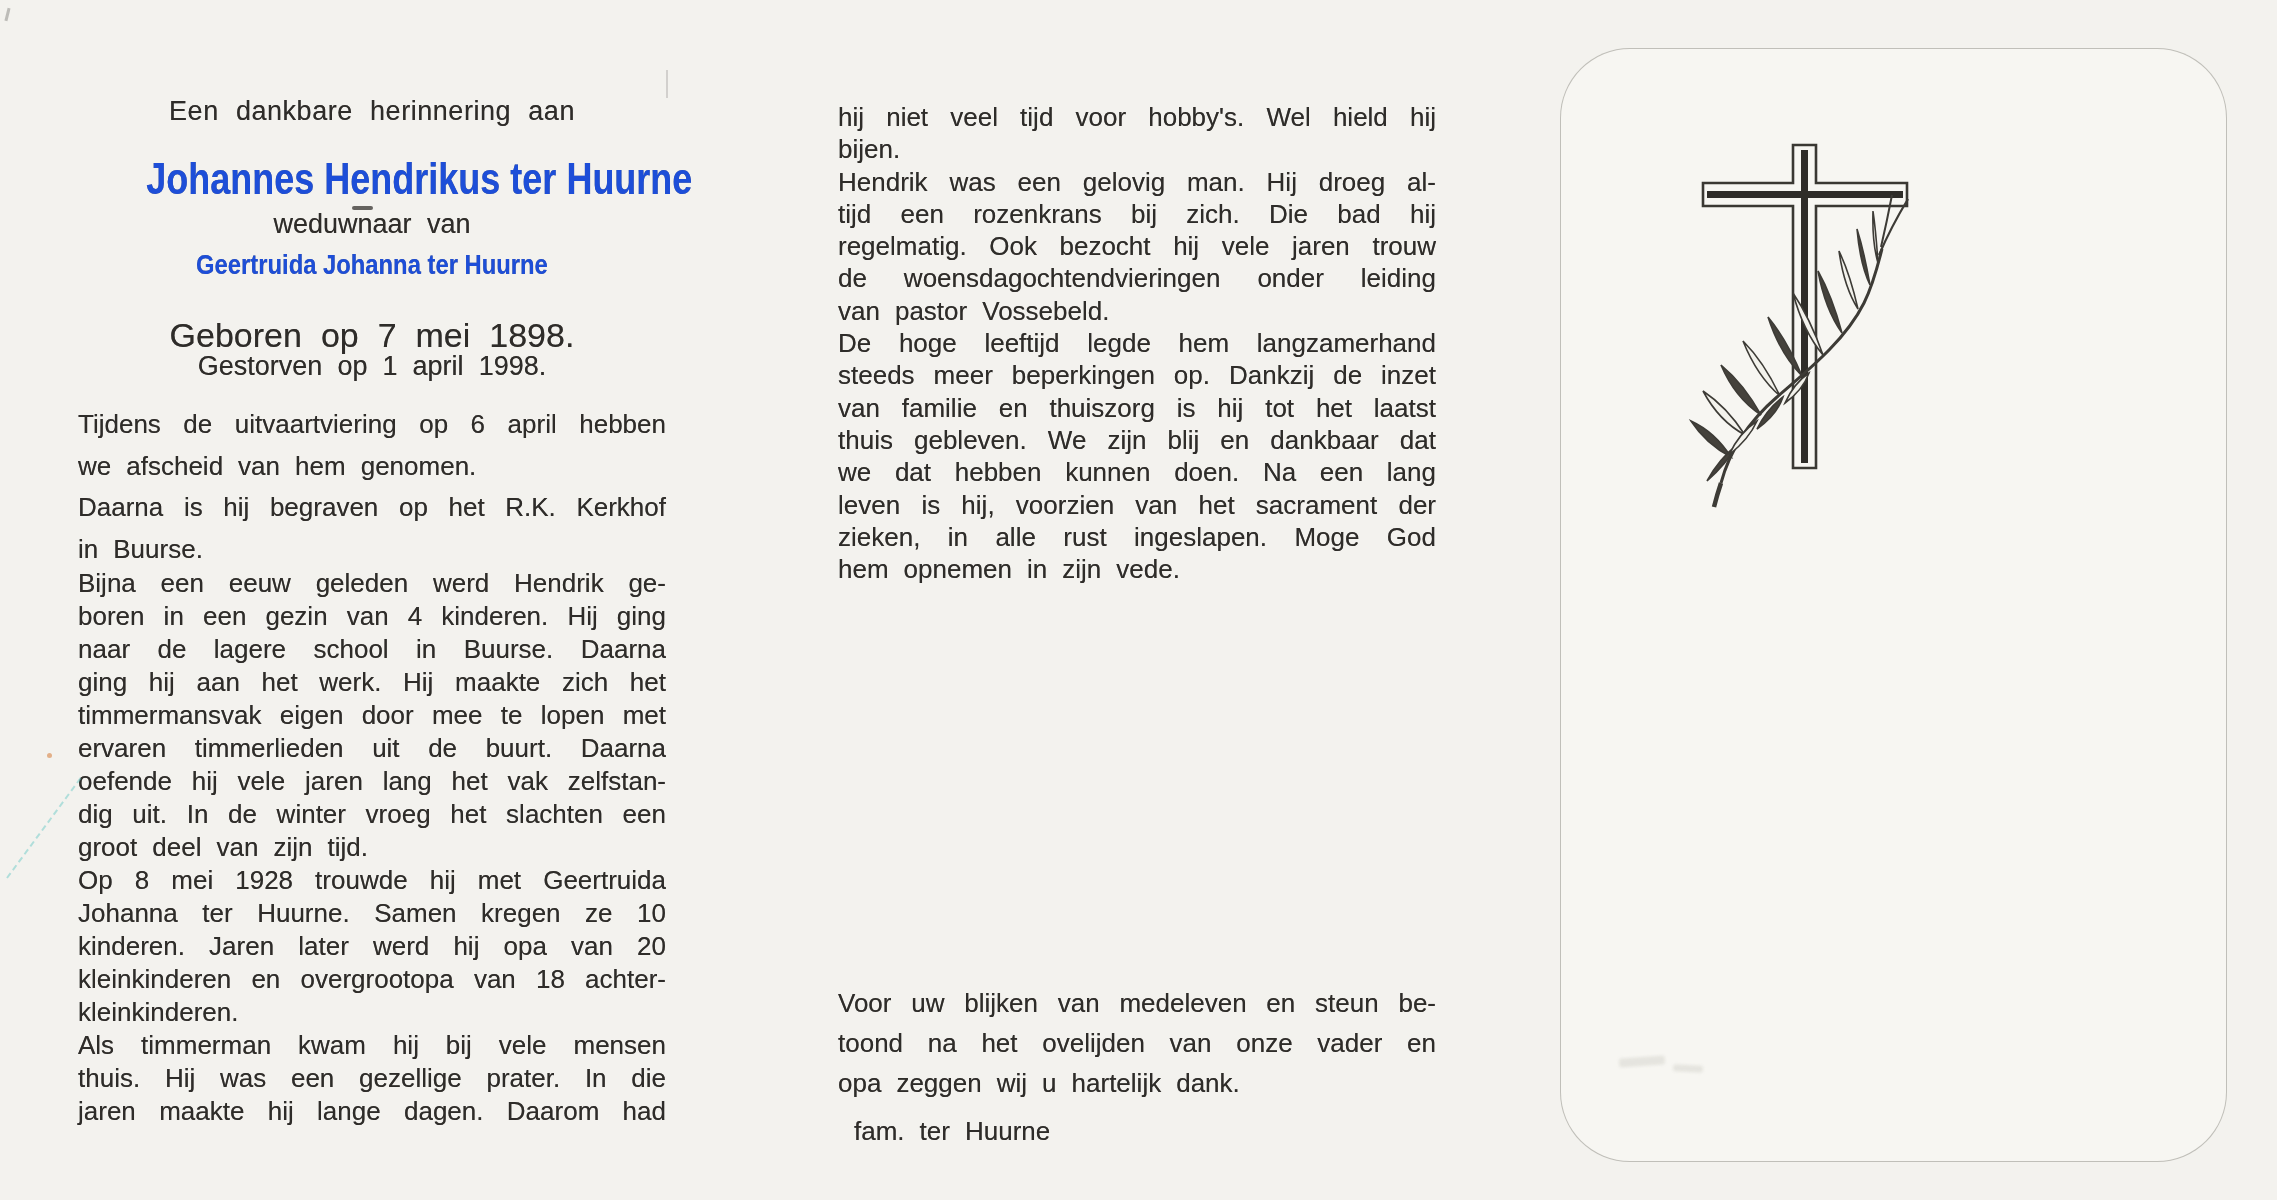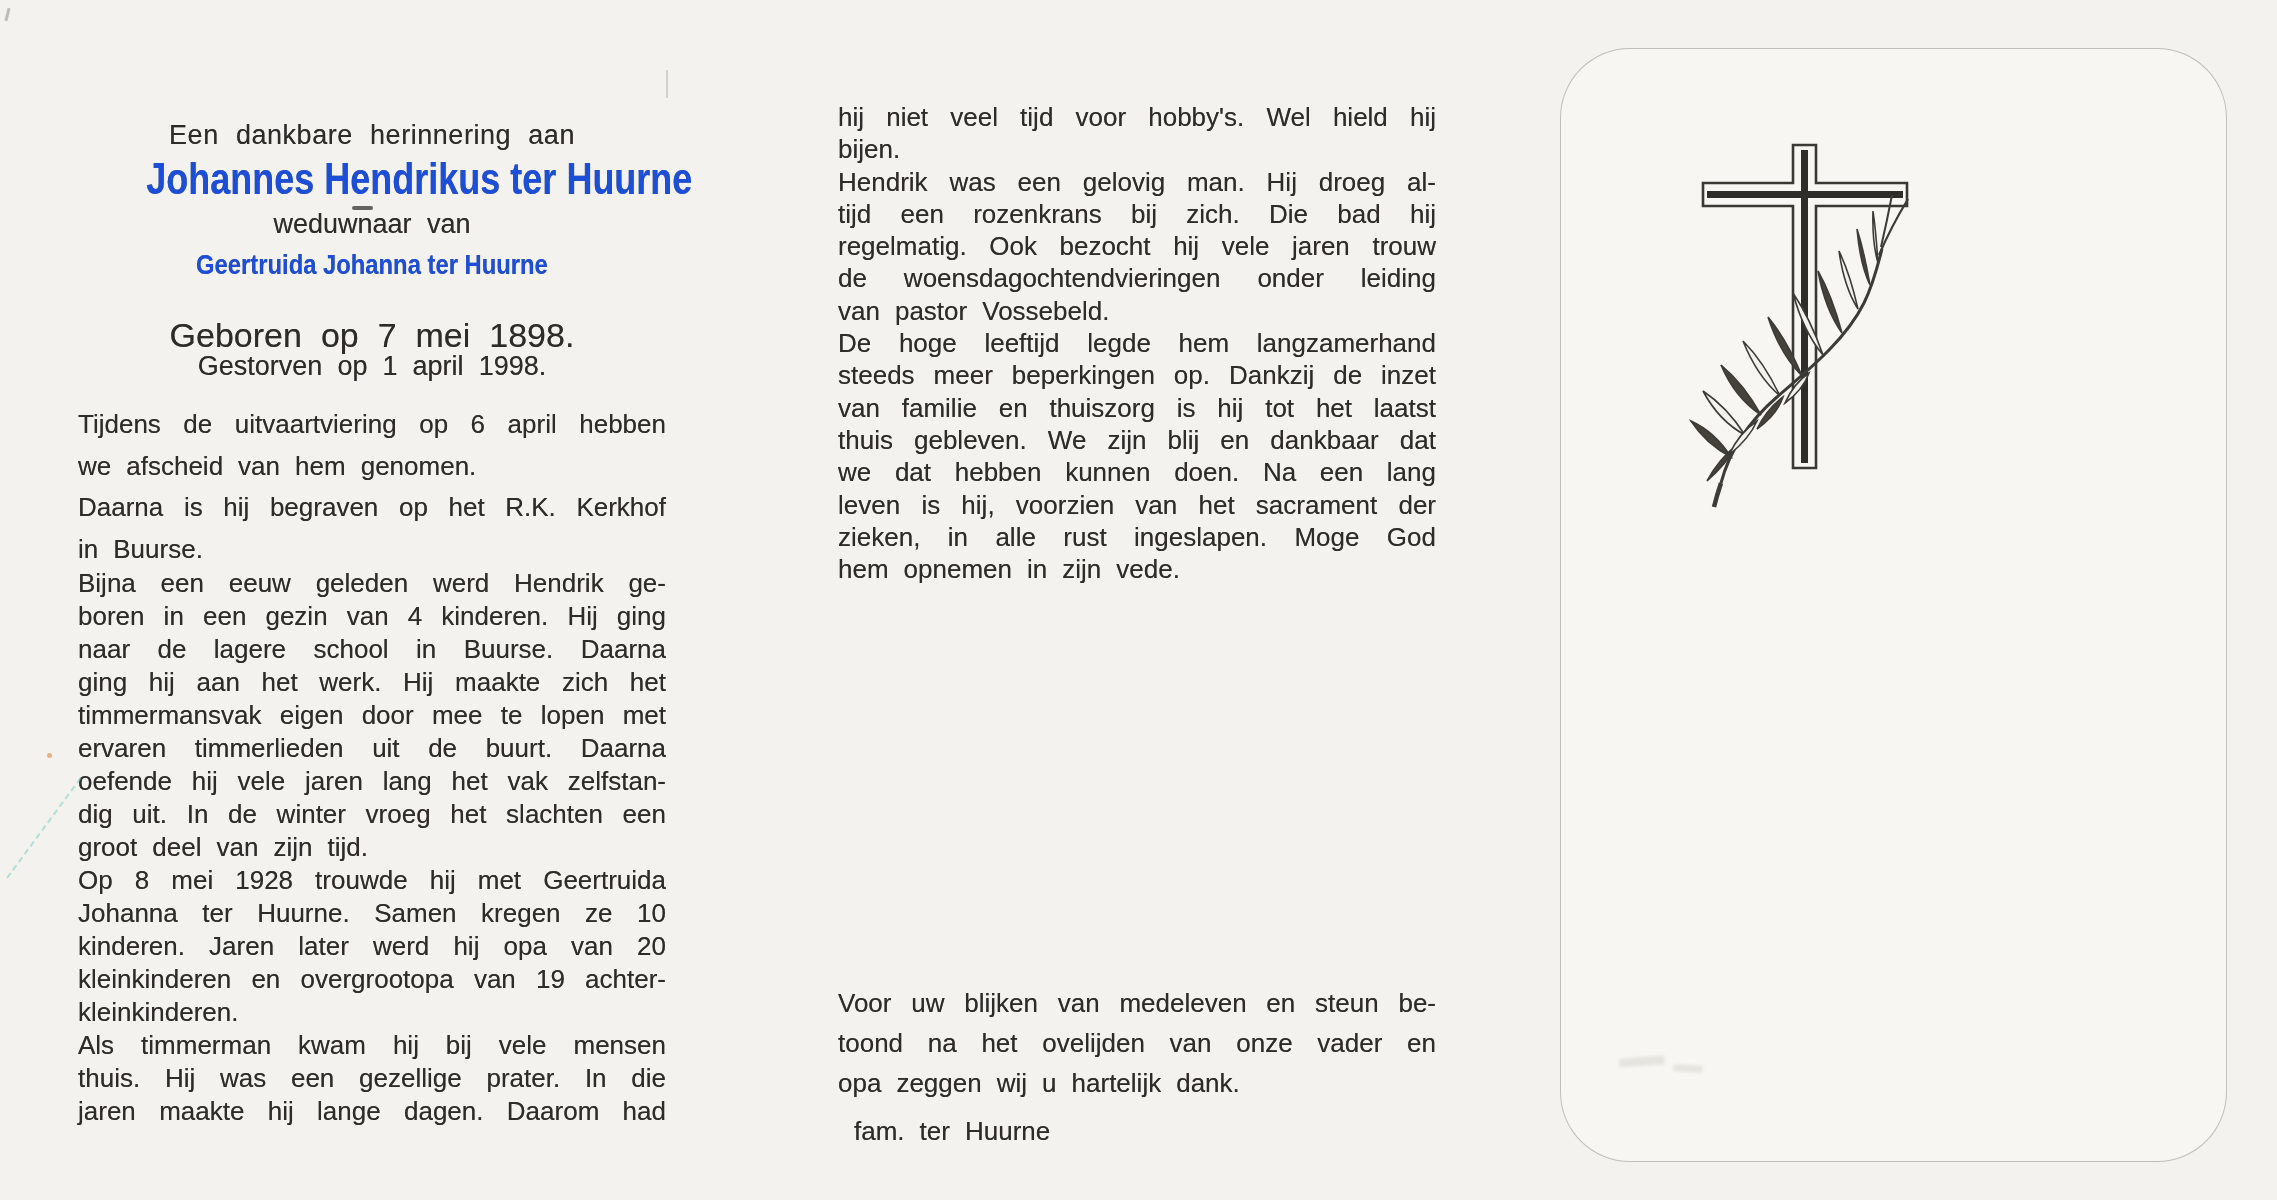--- a/index.html
+++ b/index.html
@@ -7,21 +7,21 @@
     width:2277px;height:1200px;position:relative;overflow:hidden;
     background:#f3f2ee;
     font-family:"Liberation Sans","DejaVu Sans",sans-serif;
     color:#2e2c29;
   }
   
   .col{position:absolute;}
   #col-left{left:78px;top:0;width:588px;}
   #col-mid{left:838px;top:0;width:598px;}
   .hline{position:absolute;left:0;width:100%;text-align:center;white-space:nowrap;line-height:1.2;}
-  .intro   {top:95px; font-size:27px;word-spacing:.34em;letter-spacing:.02em;margin-top:24px;}
+  .intro   {top:95px; font-size:27px;word-spacing:.34em;letter-spacing:.02em;}
   .name    {top:152px;font-size:45px;font-weight:bold;color:#1d4ed8;}
   .relation{top:208px;font-size:27px;word-spacing:.3em;}
   .spouse  {top:248px;font-size:28px;font-weight:bold;color:#1d4ed8;}
   .born    {top:315px;font-size:34px;word-spacing:.28em;}
   .died    {top:350px;font-size:27px;word-spacing:.28em;}
   .squeeze80{display:inline-block;transform:scaleX(.80);transform-origin:50% 50%;white-space:nowrap;}
   .squeeze85{display:inline-block;transform:scaleX(.85);transform-origin:50% 50%;white-space:nowrap;}
   .block{position:absolute;left:0;width:100%;font-size:26px;}
   #funeral-block{top:404px;line-height:41.5px;}
   #bio-left-block{top:567px;line-height:33px;}
@@ -78,21 +78,21 @@
       <div class="line a-justify">naar de lagere school in Buurse. Daarna</div>
       <div class="line a-justify">ging hij aan het werk. Hij maakte zich het</div>
       <div class="line a-justify">timmermansvak eigen door mee te lopen met</div>
       <div class="line a-justify">ervaren timmerlieden uit de buurt. Daarna</div>
       <div class="line a-justify">oefende hij vele jaren lang het vak zelfstan-</div>
       <div class="line a-justify">dig uit. In de winter vroeg het slachten een</div>
       <div class="line a-left">groot deel van zijn tijd.</div>
       <div class="line a-justify">Op 8 mei 1928 trouwde hij met Geertruida</div>
       <div class="line a-justify">Johanna ter Huurne. Samen kregen ze 10</div>
       <div class="line a-justify">kinderen. Jaren later werd hij opa van 20</div>
-      <div class="line a-justify">kleinkinderen en overgrootopa van 19 achter-</div>
+      <div class="line a-justify">kleinkinderen en overgrootopa van 18 achter-</div>
       <div class="line a-left">kleinkinderen.</div>
       <div class="line a-justify">Als timmerman kwam hij bij vele mensen</div>
       <div class="line a-justify">thuis. Hij was een gezellige prater. In die</div>
       <div class="line a-justify">jaren maakte hij lange dagen. Daarom had</div>
     </div>
 </div>
 
 <div class="col ink" id="col-mid">
   <div class="block" id="bio-mid-block">
       <div class="line a-justify">hij niet veel tijd voor hobby's. Wel hield hij</div>

